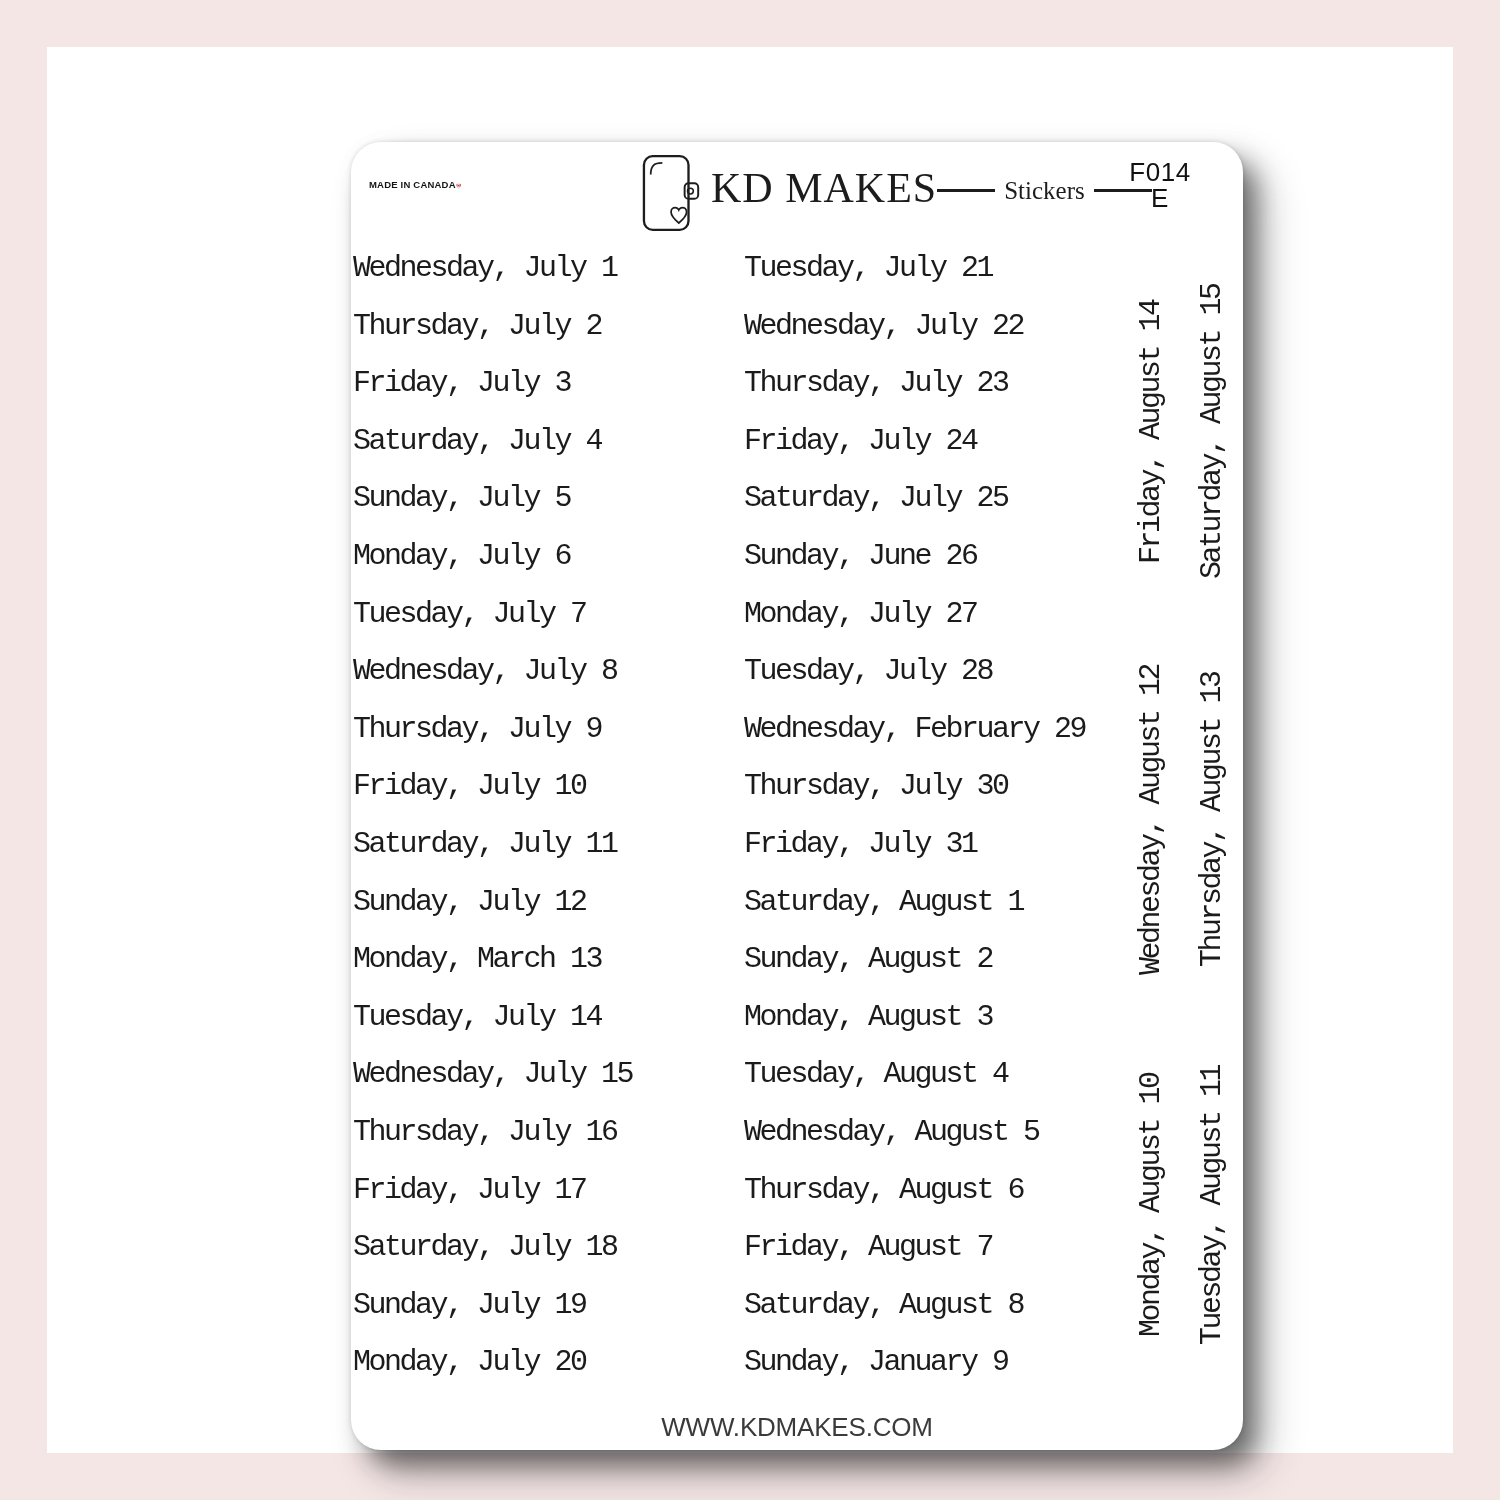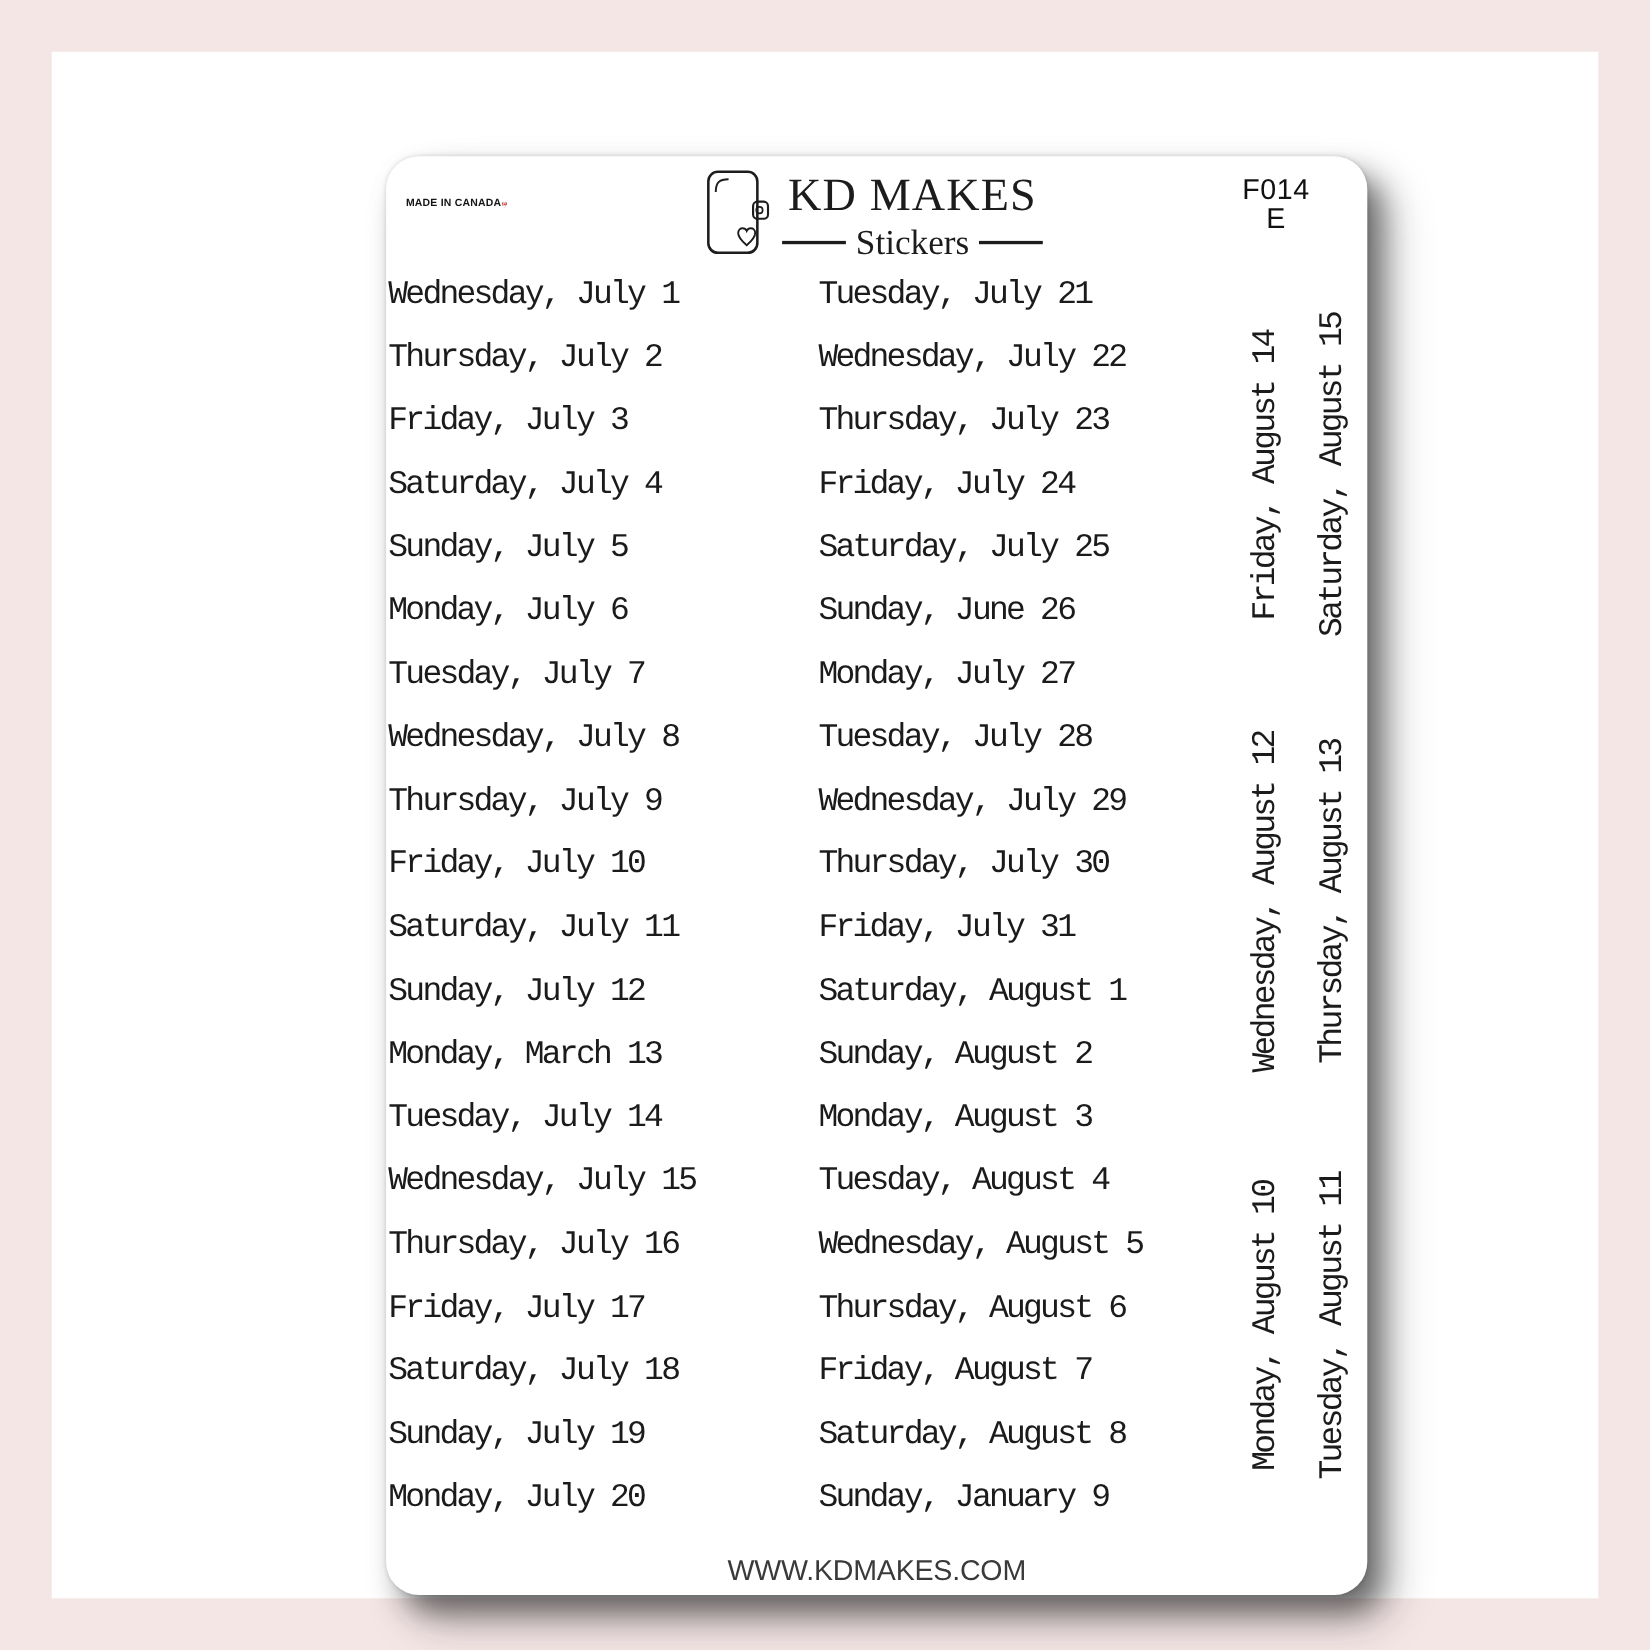--- a/index.html
+++ b/index.html
@@ -24,29 +24,29 @@
     display:flex;flex-direction:row;align-items:center;
     color:#141414;
   }
   .made-in-text{
     font-size:9.5px;font-weight:bold;letter-spacing:.2px;white-space:nowrap;
   }
   .made-in svg{margin-top:3px;}
   .brand{
     position:absolute;left:291px;top:12px;display:flex;gap:7px;align-items:flex-start;
   }
-  .brand-text{display:flex;flex-direction:column;align-items:center;margin-top:3px;}
+  .brand-text{display:flex;flex-direction:row;align-items:center;margin-top:13px;}
   .brand-name{
     font-family:"Liberation Serif",serif;font-size:42px;line-height:1.0;
     letter-spacing:1px;color:#1c1c1c;white-space:nowrap;
   }
   .brand-sub-row{display:flex;align-items:center;gap:9px;margin-top:5px;}
   .hline{width:58px;height:3px;background:#1c1c1c;}
   .brand-sub{
-    font-family:"Liberation Serif",serif;font-size:32px;color:#1c1c1c;line-height:1;
+    font-family:"Liberation Serif",serif;font-size:25px;color:#1c1c1c;line-height:1;
   }
   .product-code{
     position:absolute;left:770px;top:17px;width:78px;text-align:center;
     color:#111;font-size:26px;line-height:1.0;letter-spacing:.5px;
   }
   
   .col{position:absolute;top:98px;width:384px;color:#1b1b1b;}
   .col-left{left:2px;}
   .col-right{left:393px;}
   .row{
@@ -148,21 +148,21 @@
 
     <div class="col col-right">
       <div class="row">Tuesday, July 21</div>
       <div class="row">Wednesday, July 22</div>
       <div class="row">Thursday, July 23</div>
       <div class="row">Friday, July 24</div>
       <div class="row">Saturday, July 25</div>
       <div class="row">Sunday, June 26</div>
       <div class="row">Monday, July 27</div>
       <div class="row">Tuesday, July 28</div>
-      <div class="row">Wednesday, July 29</div>
+      <div class="row">Wednesday, February 29</div>
       <div class="row">Thursday, July 30</div>
       <div class="row">Friday, July 31</div>
       <div class="row">Saturday, August 1</div>
       <div class="row">Sunday, August 2</div>
       <div class="row">Monday, August 3</div>
       <div class="row">Tuesday, August 4</div>
       <div class="row">Wednesday, August 5</div>
       <div class="row">Thursday, August 6</div>
       <div class="row">Friday, August 7</div>
       <div class="row">Saturday, August 8</div>

